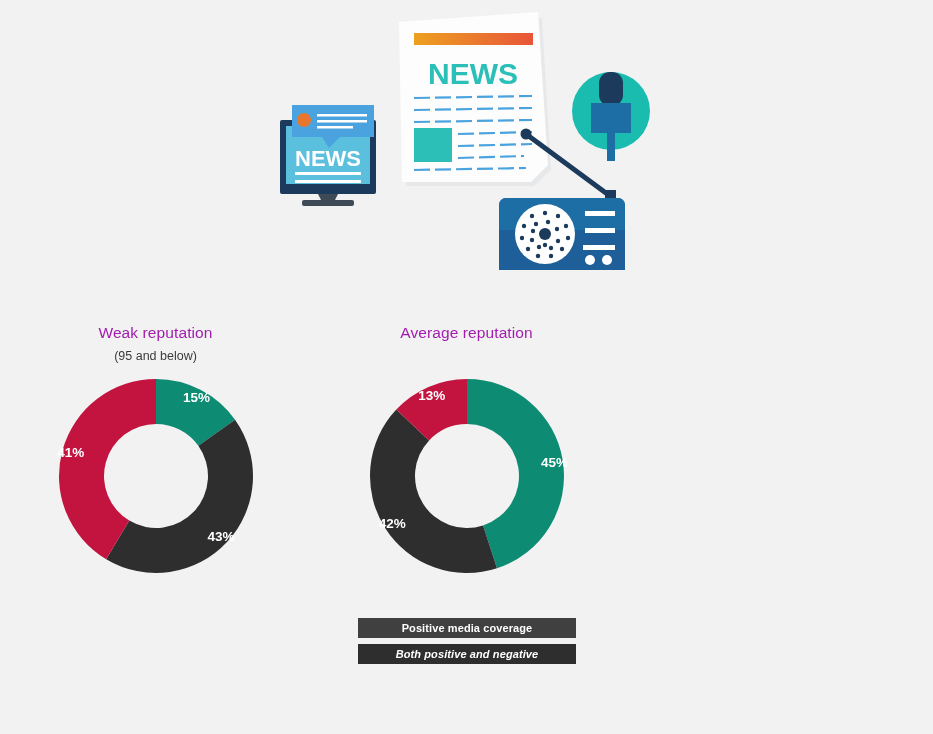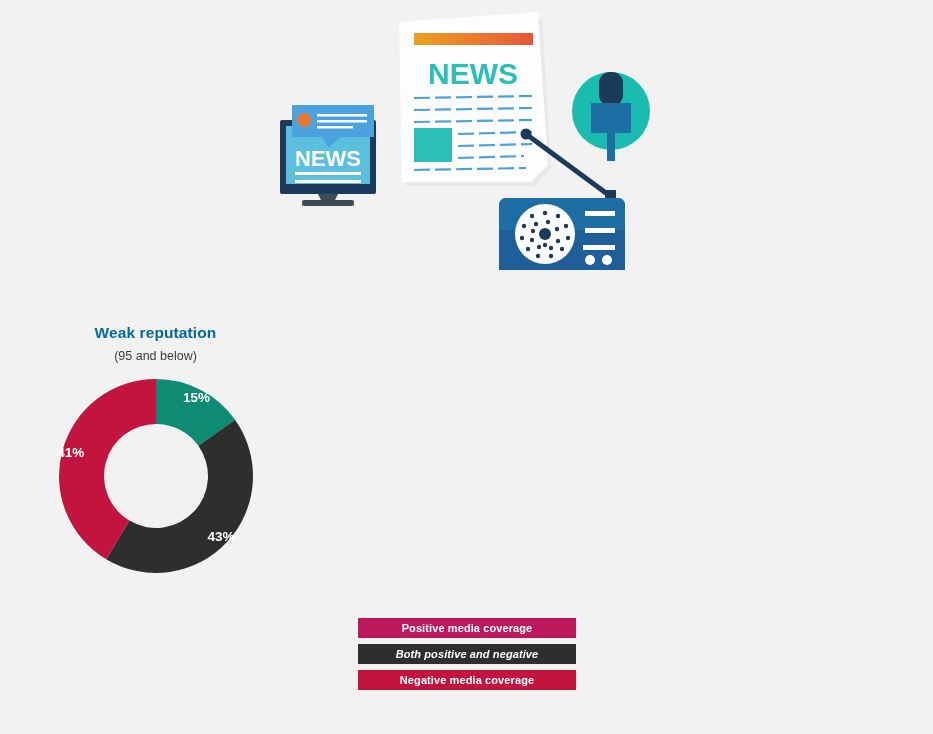--- a/index.html
+++ b/index.html
@@ -35,22 +35,22 @@
   }
   .chart-block {
     width: 311px;
     position: relative;
     display: flex;
     flex-direction: column;
     align-items: center;
   }
   .chart-title {
     font-size: 15.5px;
-    font-weight: bold;
-    color: #0369a1;
+    font-weight: normal;
+    color: #a21caf;
     letter-spacing: .1px;
     margin-top: 14px;
     text-align: left;
   }
   .chart-subtitle {
     font-size: 12.5px;
     color: #3b3b3b;
     margin-top: 7px;
     text-align: center;
     min-height: 15px;
@@ -191,27 +191,38 @@
           <path d="M 100 3 A 97 97 0 0 1 179.01386734888257 43.734479771593776 L 142.35794950661744 69.8370407022977 A 52 52 0 0 0 100 48 Z" fill="#0d8c73"></path>
           <text x="140.55304717287584" y="26.338062794039274" text-anchor="middle" fill="#ffffff" font-size="13.5" font-weight="bold" font-family="Liberation Sans, sans-serif">15%</text>
           <path d="M 179.01386734888257 43.734479771593776 A 97 97 0 0 1 50.173293017379535 183.22439108379274 L 73.28877563818284 144.6151374882188 A 52 52 0 0 0 142.35794950661744 69.8370407022977 Z" fill="#2e2e2e"></path>
           <text x="165.01136621619167" y="165.04808292280623" text-anchor="middle" fill="#ffffff" font-size="13.5" font-weight="bold" font-family="Liberation Sans, sans-serif">43%</text>
           <path d="M 50.173293017379535 183.22439108379274 A 97 97 0 0 1 99.99999999999999 3 L 99.99999999999999 48 A 52 52 0 0 0 73.28877563818284 144.6151374882188 Z" fill="#c2143f"></path>
           <text x="14.699968967445145" y="81.41706748843185" text-anchor="middle" fill="#ffffff" font-size="13.5" font-weight="bold" font-family="Liberation Sans, sans-serif">41%</text>
         </svg>
     </div>
   </div>
 
+  <div class="chart-block">
+    <div class="chart-title">Average reputation</div>
+    <div class="chart-subtitle"></div>
+    <div class="donut-wrap">
+      <svg class="donut-svg" width="200" height="200" viewBox="0 0 200 200">
+          <path d="M 100 3 A 97 97 0 0 1 129.9746484543699 192.25248208062987 L 116.06888370749726 149.454938847348 A 52 52 0 0 0 100 48 Z" fill="#0d8c73"></path>
+          <text x="187.4104181426697" y="91.15554984393957" text-anchor="middle" fill="#ffffff" font-size="13.5" font-weight="bold" font-family="Liberation Sans, sans-serif">45%</text>
+          <path d="M 129.9746484543699 192.25248208062987 A 97 97 0 0 1 29.29004314012306 33.598930724917224 L 62.093631374086584 64.4035504917082 A 52 52 0 0 0 116.06888370749726 149.454938847348 Z" fill="#2e2e2e"></path>
+          <text x="25.27697859307166" y="152.42067135564122" text-anchor="middle" fill="#ffffff" font-size="13.5" font-weight="bold" font-family="Liberation Sans, sans-serif">42%</text>
+          <path d="M 29.29004314012306 33.598930724917224 A 97 97 0 0 1 99.99999999999999 3 L 99.99999999999999 48 A 52 52 0 0 0 62.093631374086584 64.4035504917082 Z" fill="#c2143f"></path>
+          <text x="64.85241167882188" y="23.778715626967696" text-anchor="middle" fill="#ffffff" font-size="13.5" font-weight="bold" font-family="Liberation Sans, sans-serif">13%</text>
+        </svg>
+    </div>
+  </div>
 
 
 </div>
 
 <div id="legend">
-  <div class="legend-item" style="background: #be185d; text-align: center;">
+  <div class="legend-item" style="background: #404040; text-align: center;">
     <span class="legend-label">Positive media coverage</span>
   </div>
   <div class="legend-item" style="background: rgb(46, 46, 46); font-style: italic;">
     <span class="legend-label">Both positive and negative</span>
   </div>
-  <div class="legend-item" style="background: rgb(194, 20, 63);">
-    <span class="legend-label">Negative media coverage</span>
-  </div>
 </div>
 
 </body></html>

